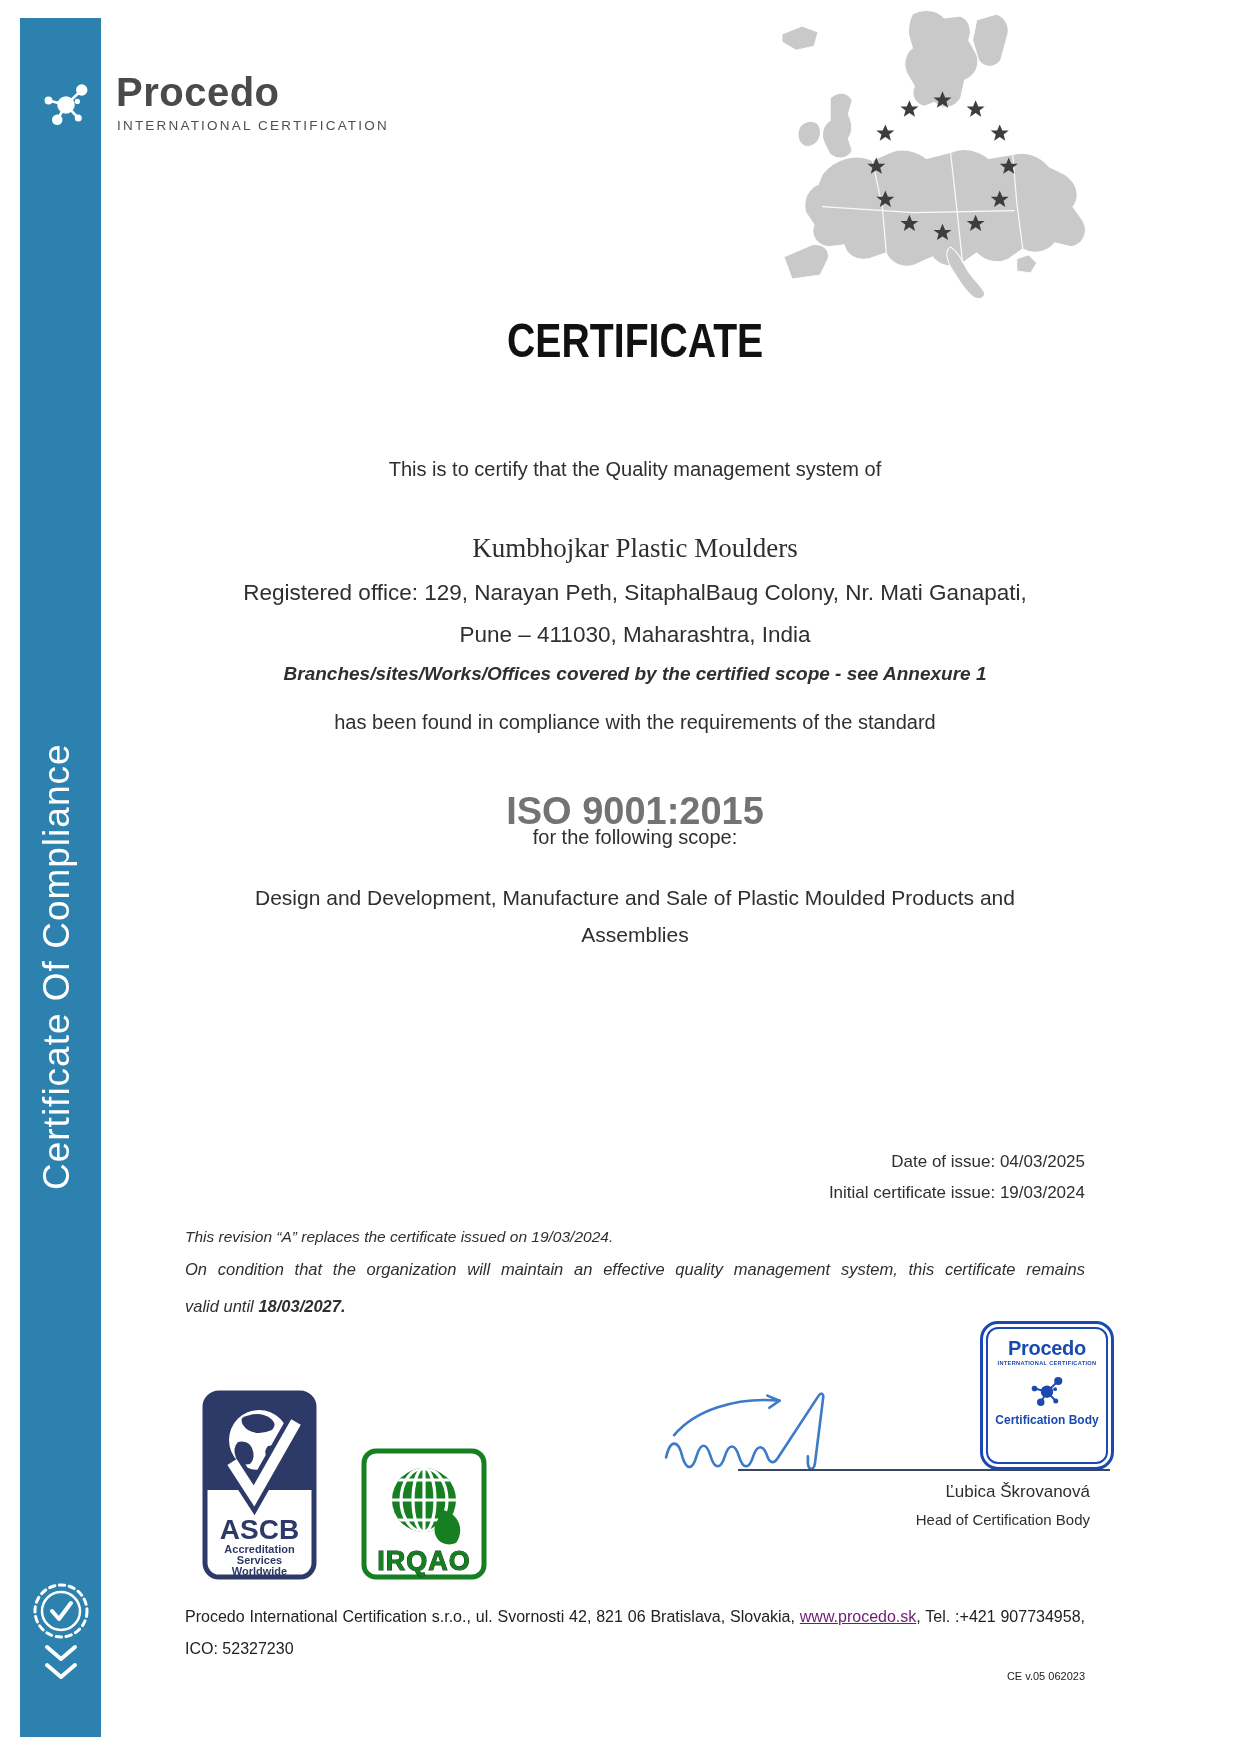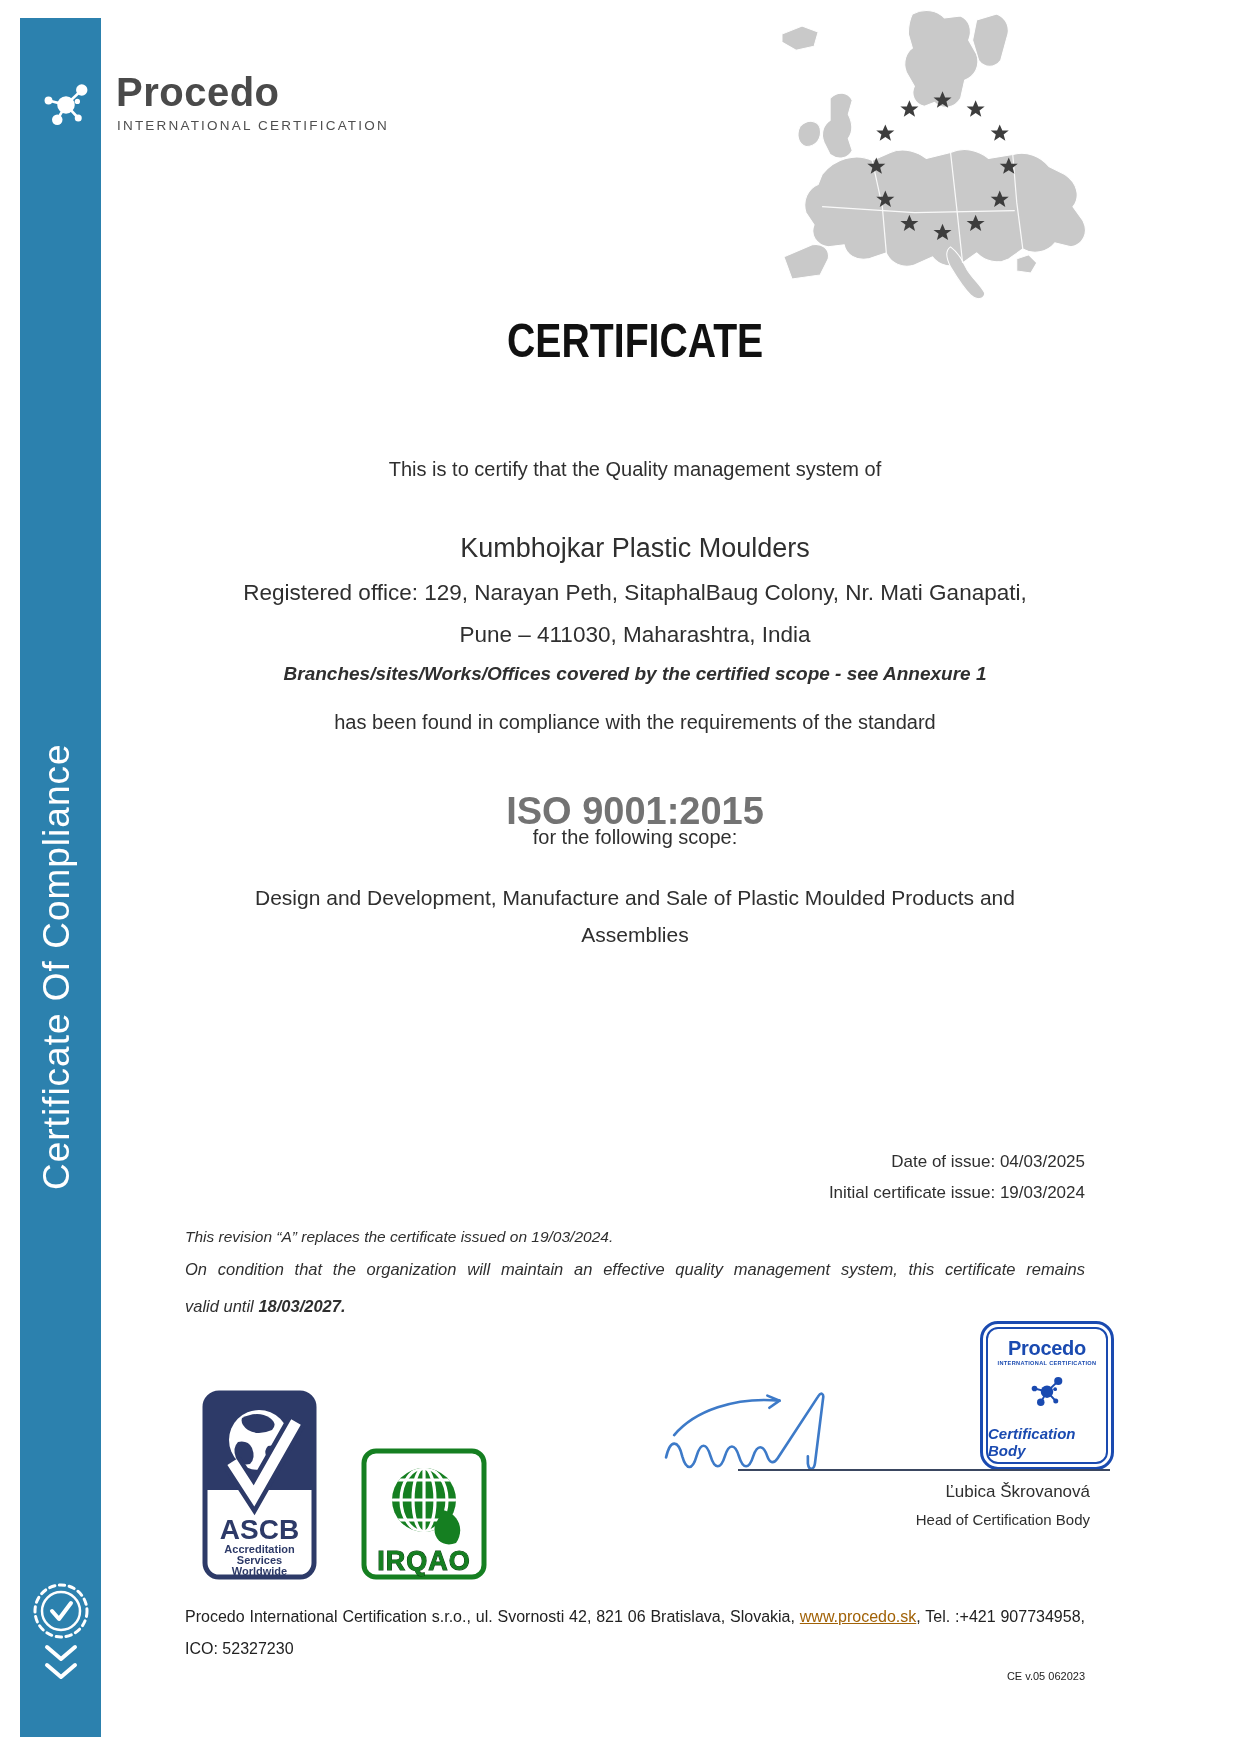--- a/index.html
+++ b/index.html
@@ -27,21 +27,21 @@
   .map { left:763px; top:6px; width:348px; height:296px; }
 
   
   .col { left:185px; width:900px; text-align:center; }
   .left { text-align:left; }
   .right { text-align:right; }
 
   .title { top:312px; }
   .title span { display:inline-block; font-size:49px; font-weight:700; transform:scaleX(0.8); letter-spacing:0px; color:#111; }
   .intro { top:458px; font-size:20px; }
-  .company { top:533px; font-size:27px; }
+  .company { top:533px; font-size:27px;font-family:Liberation Serif, serif; }
   .addr1 { top:580px; font-size:22.5px; }
   .addr2 { top:622px; font-size:22.5px; }
   .branches { top:663px; font-size:19px; font-weight:700; font-style:italic; }
   .compliance { top:711px; font-size:20px; }
   .standard { top:790px; font-size:38px; font-weight:700; color:#737373; }
   .scope-intro { top:826px; font-size:20px; }
   .scope1 { top:886px; font-size:21px; }
   .scope2 { top:923px; font-size:21px; }
 
   .certno { top:1152px; font-size:17px; }
@@ -58,31 +58,31 @@
   .signame { left:685px; top:1482px; width:405px; font-size:17px; }
   .sigrole { left:685px; top:1511px; width:405px; font-size:15px; }
 
   
   .stamp { left:980px; top:1321px; width:128px; height:143px; border:3px solid #1a4ab0; border-radius:18px; background:#fff; }
   .stamp-inner { position:absolute; inset:3px; border:2px solid #1a4ab0; border-radius:12px;
     display:flex; flex-direction:column; align-items:center; padding-top:9px; box-sizing:border-box; color:#1a4ab0; }
   .stamp-brand { font-size:20px; font-weight:800; letter-spacing:-0.3px; line-height:1; }
   .stamp-sub { font-size:5.6px; font-weight:700; letter-spacing:0.35px; margin-top:2px; }
   .stamp-mol { width:40px; height:40px; margin-top:5px; color:#1a4ab0; }
-  .stamp-label { font-size:15px; font-weight:700; margin-top:14px;font-style:italic; }
+  .stamp-label { font-size:12px; font-weight:700; margin-top:2px; }
 
   
   .ascb { left:202px; top:1390px; width:112px; height:190px; }
   .irqao { left:361px; top:1448px; width:126px; height:132px;text-decoration:underline; }
 
   
   .footer1 { top:1608px; font-size:16px; color:#222; text-align:justify; text-align-last:justify; }
   .footer2 { top:1640px; font-size:16px; color:#222; }
   .footer-version { top:1670px; font-size:11px; color:#222; }
-  .weblink { color:#a16207; text-decoration:underline; }
+  .weblink { color:#701a75; text-decoration:underline; }
 </style>
 </head>
 <body>
 
 <div class="page">
 
   <div class="abs sidebar"></div>
 
   <div class="abs sidebar-molecule">
     <svg viewBox="0 0 64 64" width="56" height="56">

